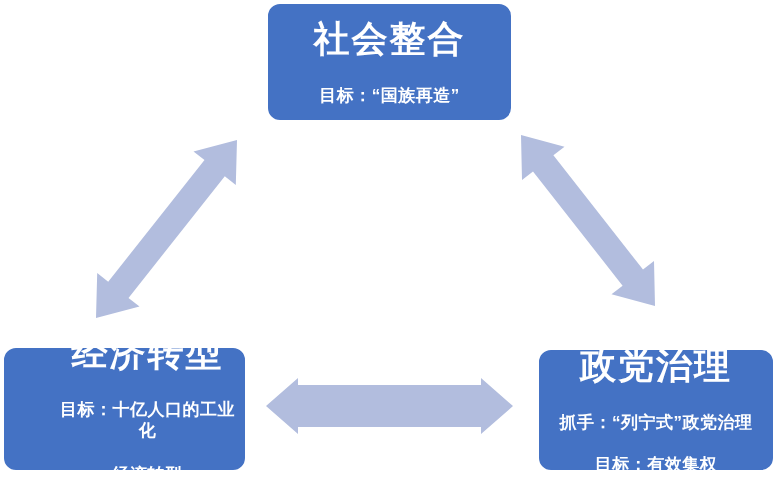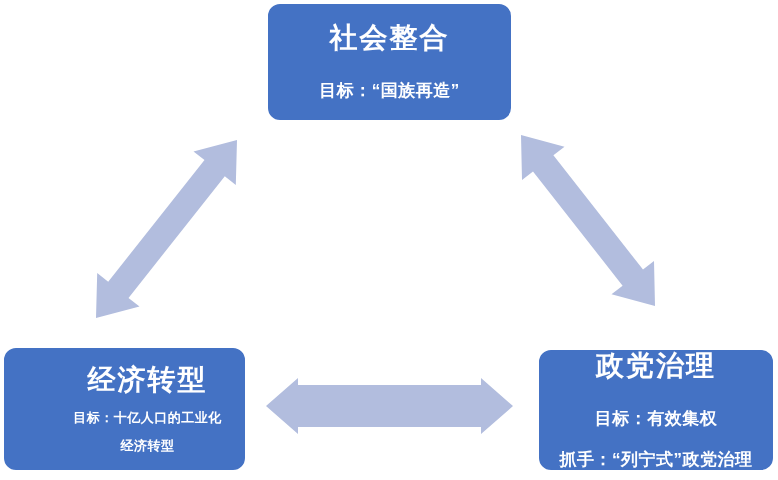--- a/index.html
+++ b/index.html
@@ -48,33 +48,33 @@
     text-align: center;
     display: flex;
     flex-direction: column;
     justify-content: center;
     padding: 4px 2px;
   }
   .node-social    { left: 265px; top: 1px;   width: 249px; height: 122px; }
   .node-economic  { left: 1px;   top: 345px; width: 247px; height: 128px; padding-left: 48px; }
   .node-political { left: 536px; top: 347px; width: 240px; height: 126px; }
   .node-title {
-    font-size: 28px;
+    font-size: 36px;
     line-height: 1.15;
     letter-spacing: 2px;
     margin-bottom: 6px;
   }
   .node-line {
     font-size: 17px;
     line-height: 1.25;
     margin-top: 20px;
     letter-spacing: 0.5px;
   }
   .node-economic .node-title { margin-bottom: 2px; }
-  .node-economic .node-line  { margin-top: 12px; font-size: 13px; }
+  .node-economic .node-line  { margin-top: 23px; font-size: 17px; }
   .node-line .sub-line { display: block; }
 </style>
 </head>
 <body>
 
 <div class="canvas">
 
   <svg class="arrows" viewBox="0 0 778 480" xmlns="http://www.w3.org/2000/svg" aria-hidden="true">
     <polygon points="237.0,140.0 193.5,151.5 204.5,160.1 108.2,281.7 97.2,273.0 96.0,318.0 139.5,306.5 128.5,297.9 224.8,176.3 235.8,185.0"></polygon>
     <polygon points="521.0,135.0 522.0,180.0 533.0,171.4 622.6,285.7 611.5,294.3 655.0,306.0 654.0,261.0 643.0,269.6 553.4,155.3 564.5,146.7"></polygon>
@@ -89,17 +89,17 @@
   <div class="node node-economic">
     <div class="node-title">经济转型</div>
     <div class="node-line">目标：十亿人口的工业化</div>
     <div class="node-line">
       <span class="sub-line">经济转型</span>
     </div>
   </div>
 
   <div class="node node-political">
     <div class="node-title">政党治理</div>
+    <div class="node-line">抓手：“列宁式”政党治理</div>
     <div class="node-line">目标：有效集权</div>
-    <div class="node-line">抓手：“列宁式”政党治理</div>
   </div>
 
 </div>
 
 </body></html>

